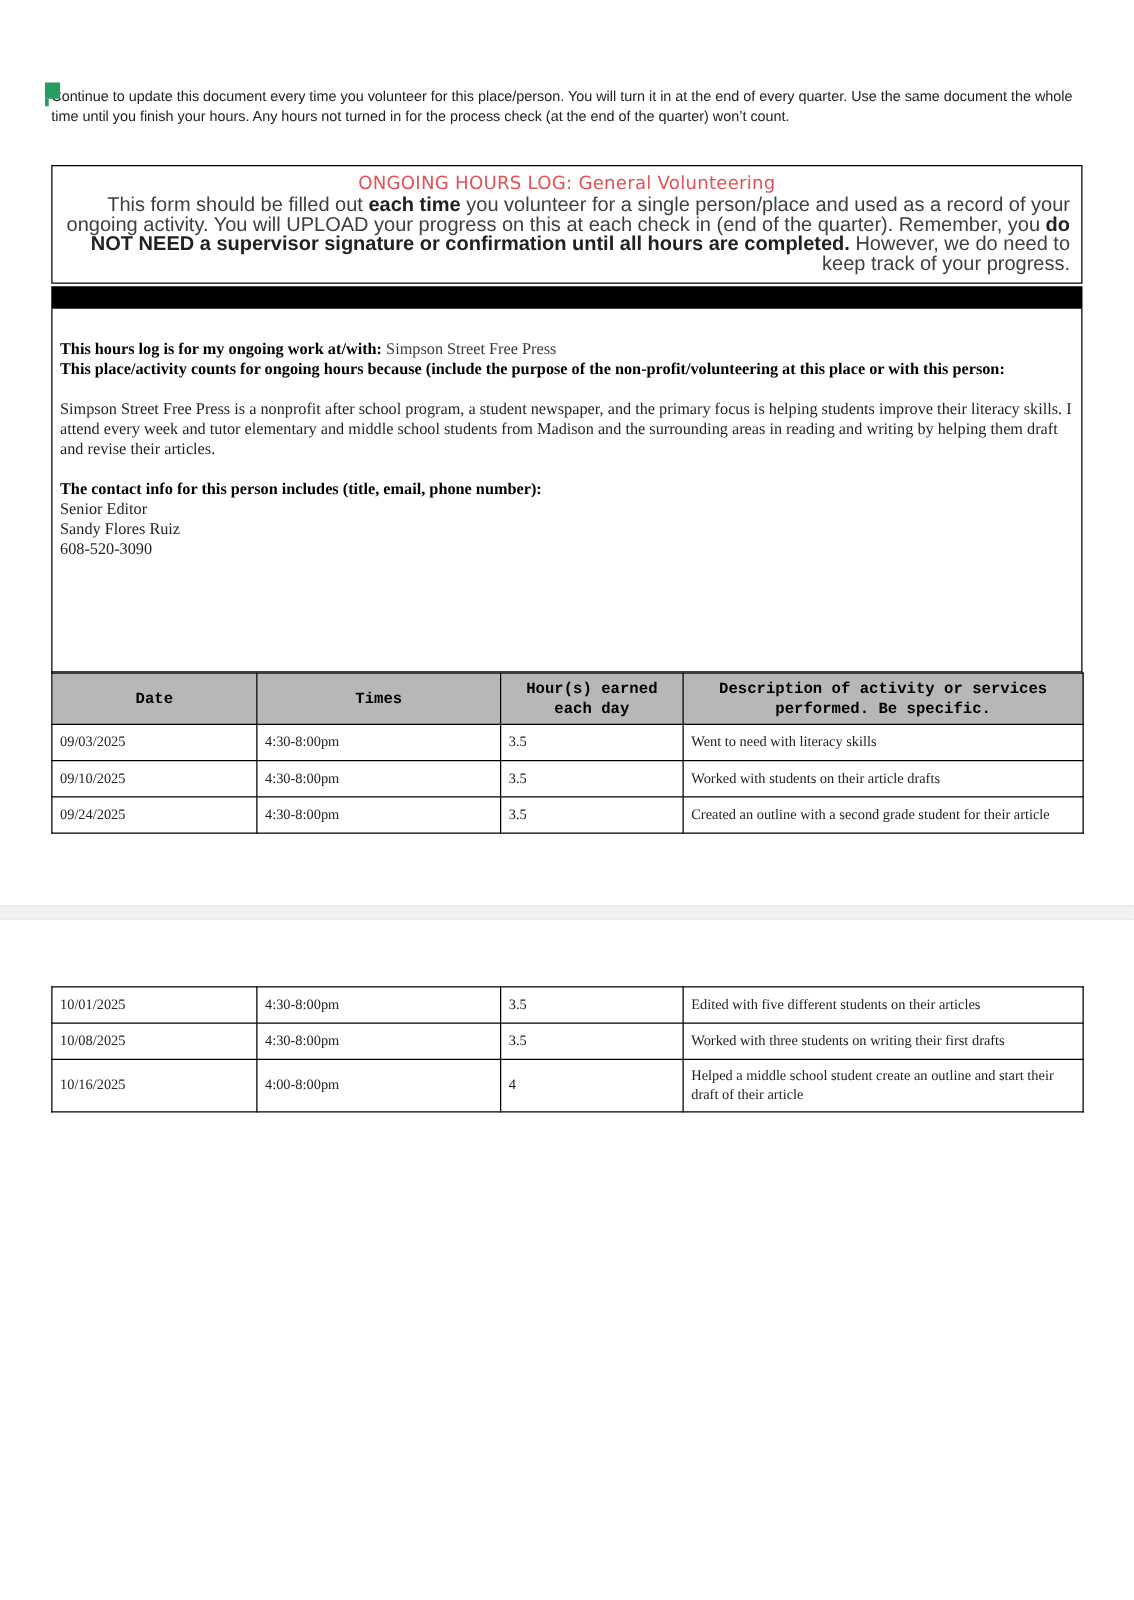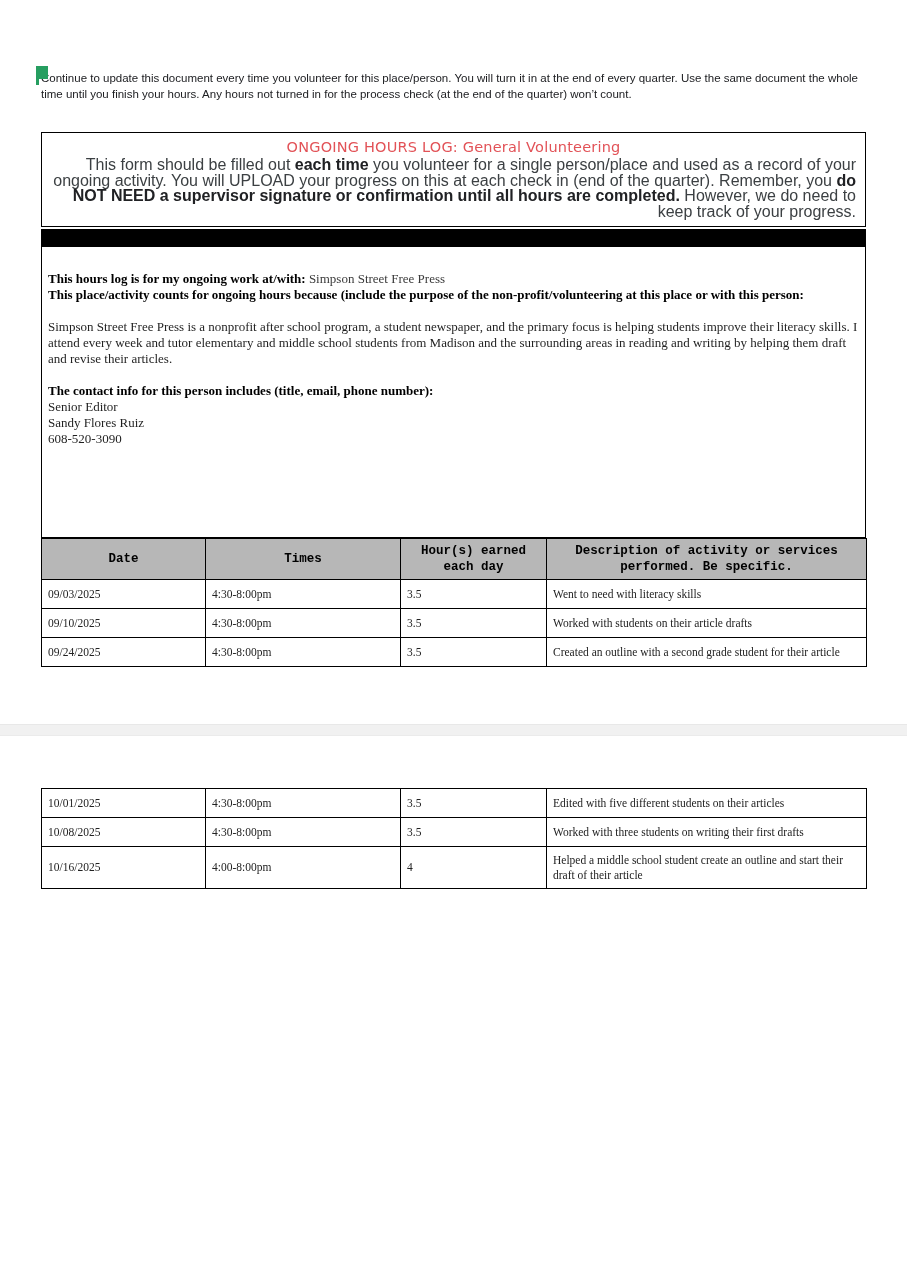--- a/index.html
+++ b/index.html
@@ -138,21 +138,21 @@
   }
 
   
   .page-break {
     margin: 57px -41px 0 -41px;
     height: 10px;
     background: #f1f1f1;
     border-top: 1px solid #e8e8e8;
     border-bottom: 1px solid #ebebeb;
   }
-  .page2 { padding-top: 52px; }
+  .page2 { padding-top: 41px; margin-top: 12px; }
 </style>
 </head>
 <body>
 
 <div class="doc">
 
   <span class="collab-cursor"></span>
 
   <p class="top-note">Continue to update this document every time you volunteer for this place/person. You will turn it in at the end of every quarter. Use the same document the whole time until you finish your hours. Any hours not turned in for the process check (at the end of the quarter) won’t count.</p>
 

